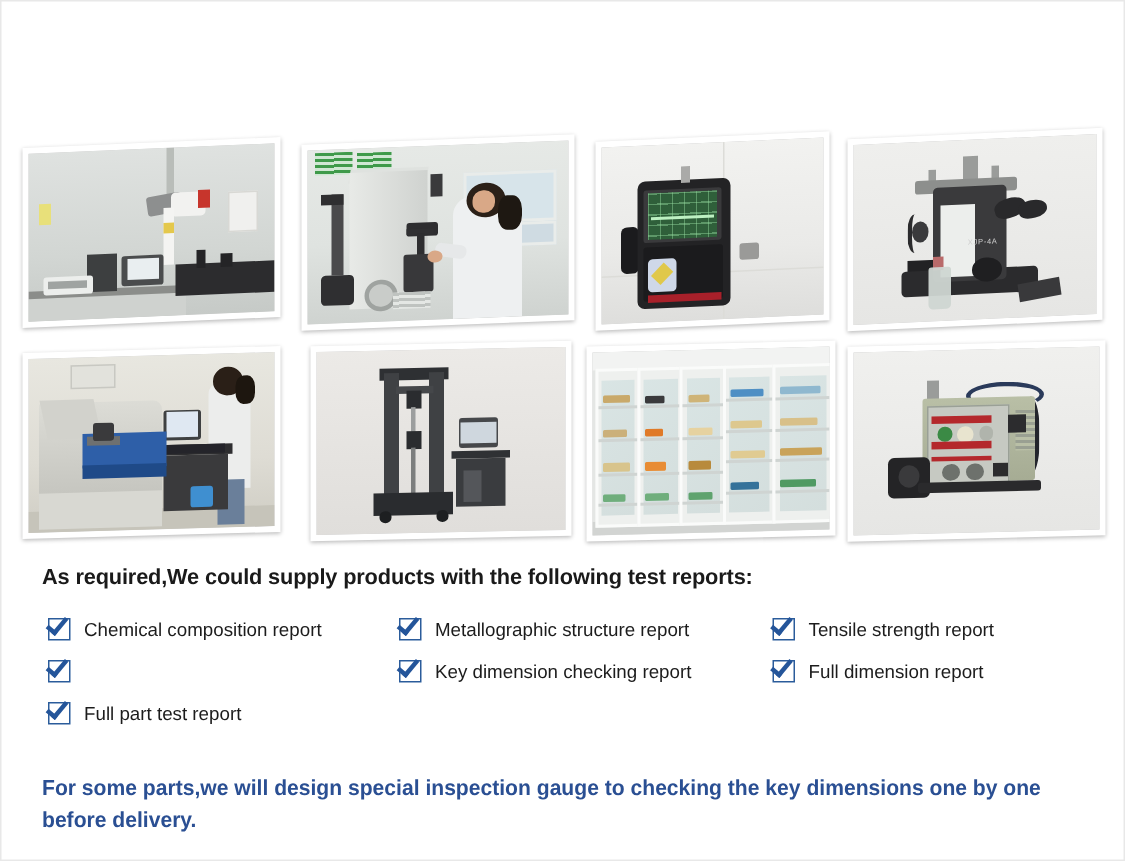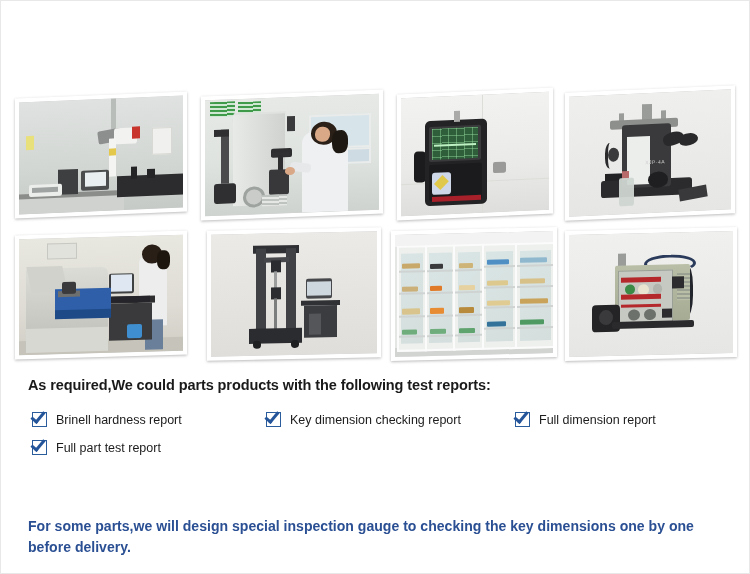--- a/index.html
+++ b/index.html
@@ -606,29 +606,42 @@
           <div class="box g-yoke"></div>
           <div class="box g-yoke2"></div>
           <div class="box g-stand"></div>
         </div>
       </div>
     </div>
   </div>
 
   <div class="content">
 
-    <div class="lead">As required,We could parts products with the following test reports:</div>
+    <div class="lead">As required,We could supply products with the following test reports:</div>
 
     <div class="check-rows">
-
 
       <div class="crow">
         <div class="citem col-1">
           <span class="cbox"></span>
-          <span class="ctext">Brinell hardness report</span>
+          <span class="ctext">Chemical composition report</span>
+        </div>
+        <div class="citem col-2">
+          <span class="cbox"></span>
+          <span class="ctext">Metallographic structure report</span>
+        </div>
+        <div class="citem col-3">
+          <span class="cbox"></span>
+          <span class="ctext">Tensile strength report</span>
+        </div>
+      </div>
+
+      <div class="crow">
+        <div class="citem col-1">
+          <span class="cbox"></span>
         </div>
         <div class="citem col-2">
           <span class="cbox"></span>
           <span class="ctext">Key dimension checking report</span>
         </div>
         <div class="citem col-3">
           <span class="cbox"></span>
           <span class="ctext">Full dimension report</span>
         </div>
       </div>

